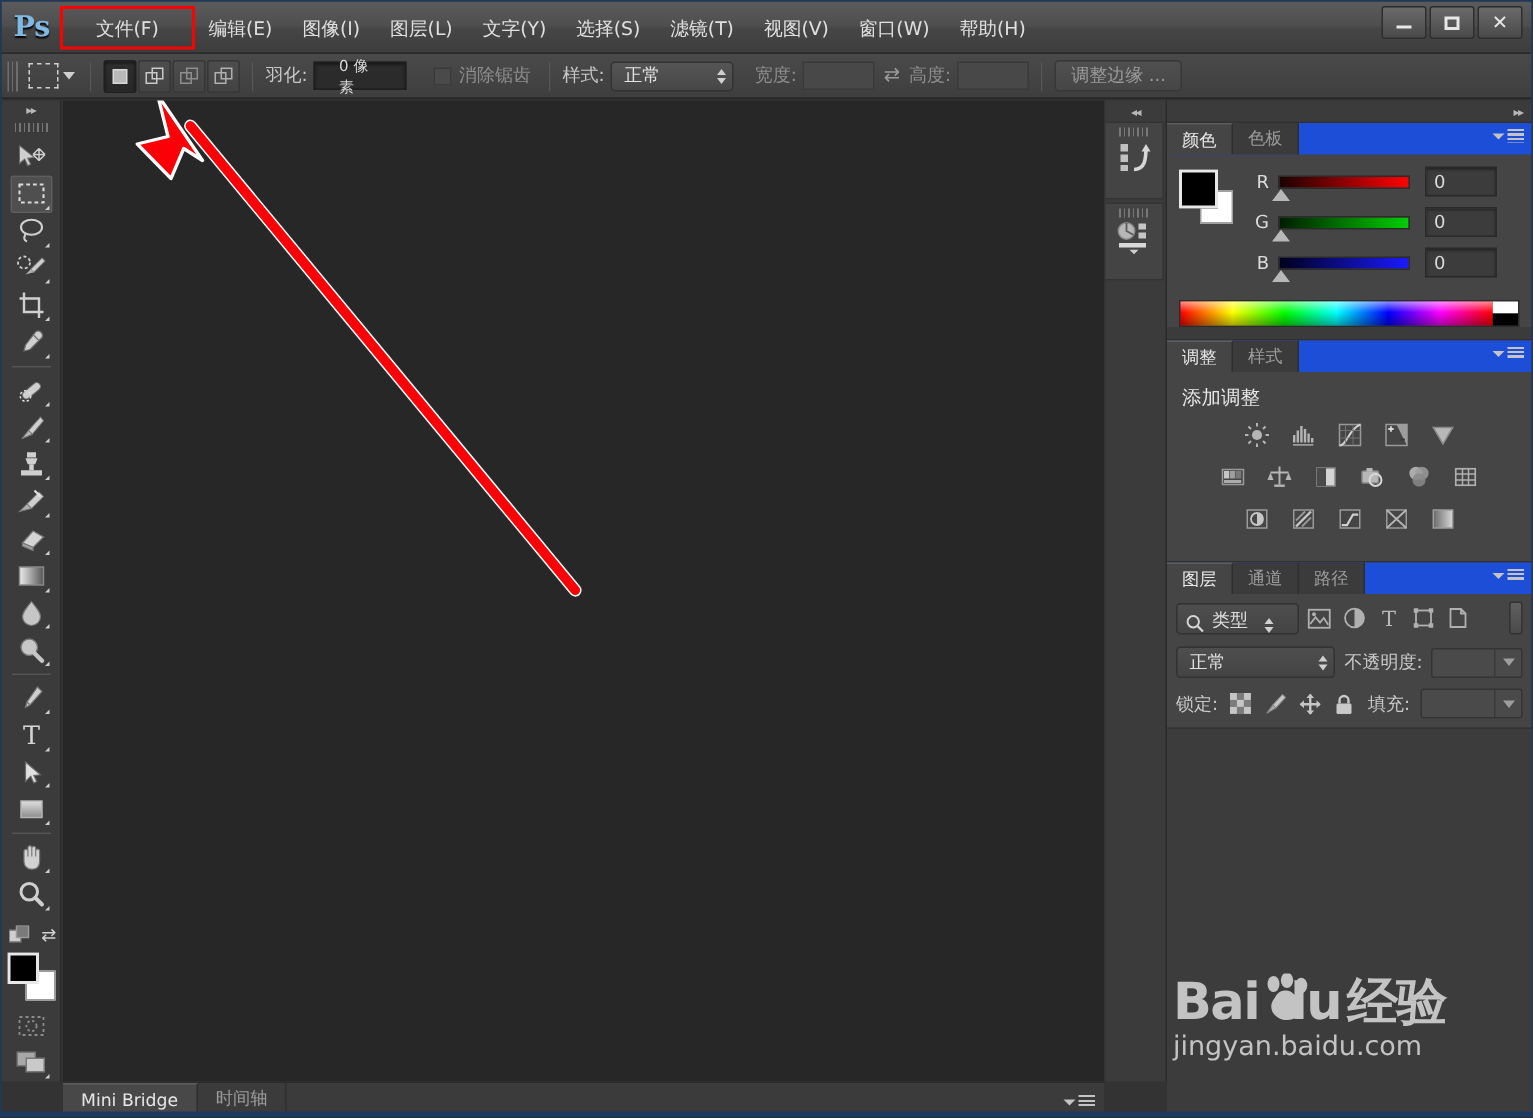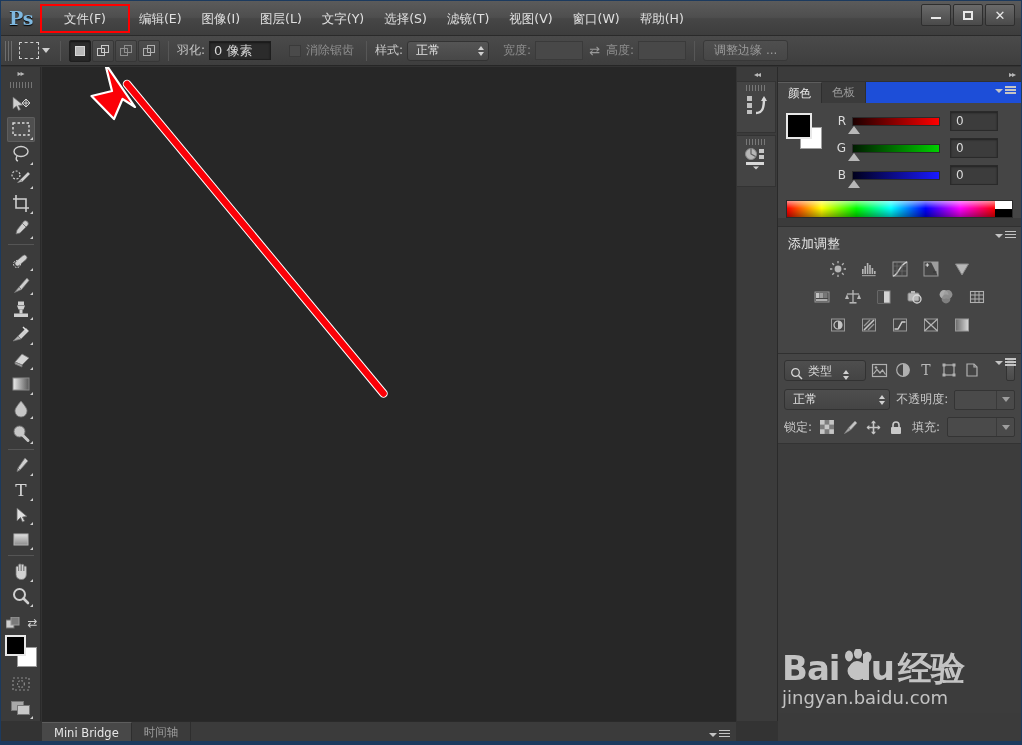--- a/index.html
+++ b/index.html
@@ -94,22 +94,22 @@
     background: linear-gradient(to bottom,#2e2e2e,#272727);
     border-color: #1f1f1f;
     box-shadow: inset 0 1px 2px rgba(0,0,0,.6);
   }
   .opt-label { color: #c8c8c8; font-size: 12px; margin-right: 4px; white-space: nowrap; }
   .opt-label.dim { color: #8e8e8e; }
   .opt-input {
     height: 19px; background: #2b2b2b;
     border: 1px solid #1e1e1e;
     box-shadow: inset 0 1px 2px rgba(0,0,0,.5);
-    color: #d8d8d8; font-size: 13px;
-    display: flex; align-items: center; padding: 0 4px;
+    color: #d8d8d8; font-size: 10px;
+    display: flex; align-items: center; padding: 0 16px;
   }
   .opt-input.disabled { background: #484848; border-color: #3a3a3a; box-shadow:none; }
   .chk {
     width: 12px; height: 12px; background: #4a4a4a;
     border: 1px solid #3a3a3a; margin-right: 5px;
   }
   .opt-select {
     height: 20px; min-width: 80px;
     background: linear-gradient(to bottom,#555,#474747);
     border: 1px solid #333; border-radius: 3px;
@@ -802,20 +802,24 @@
       <div class="spectrum">
         <div class="spec-main"></div>
         <div class="spec-wb">
           <div class="w"></div>
           <div class="b"></div>
         </div>
       </div>
     </div>
 
     <div class="panel">
+      <div class="panel-tabs" id="adj-tabs">
+          <div class="ptab active">调整</div>
+          <div class="ptab">样式</div>
+        </div>
       <div class="pmenu">
         <span class="tri"></span>
         <span class="lines"></span>
       </div>
       <div class="adj-title">添加调整</div>
       <div class="adj-rows">
         <div class="adj-row">
           <span class="adj-ico">
             <svg width="18" height="18" viewBox="0 0 18 18">
                 <circle cx="9" cy="9" r="3.4" fill="#b5b5b5"></circle>
@@ -941,20 +945,25 @@
                   </linearGradient>
                 </defs>
                 <rect x="2.5" y="3" width="13" height="12" fill="url(#gm)" stroke="#9a9a9a"></rect>
               </svg>
           </span>
         </div>
       </div>
     </div>
 
     <div class="panel">
+      <div class="panel-tabs" id="layer-tabs">
+          <div class="ptab active">图层</div>
+          <div class="ptab">通道</div>
+          <div class="ptab">路径</div>
+        </div>
       <div class="pmenu">
         <span class="tri"></span>
         <span class="lines"></span>
       </div>
 
       <div class="lay-filter">
         <div class="lf-kind">
           <svg width="13" height="13" viewBox="0 0 13 13">
               <circle cx="5.5" cy="5.5" r="3.8" fill="none" stroke="#d6d6d6" stroke-width="1.3"></circle>
               <path d="M8.5 8.5 L12 12" stroke="#d6d6d6" stroke-width="1.5"></path>

